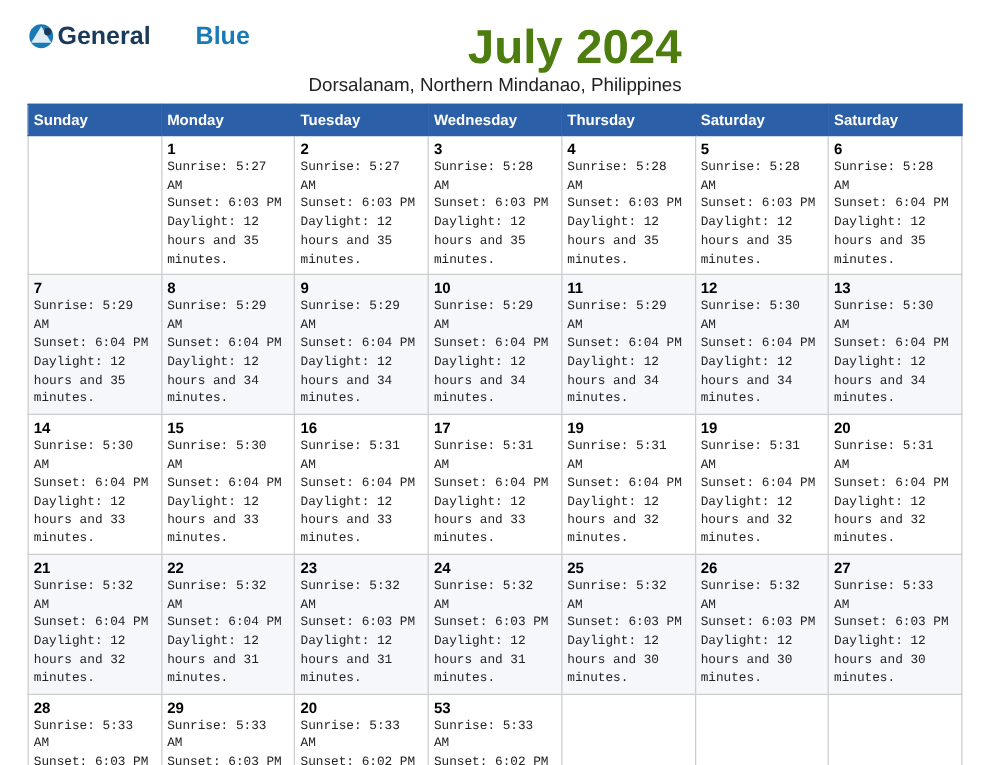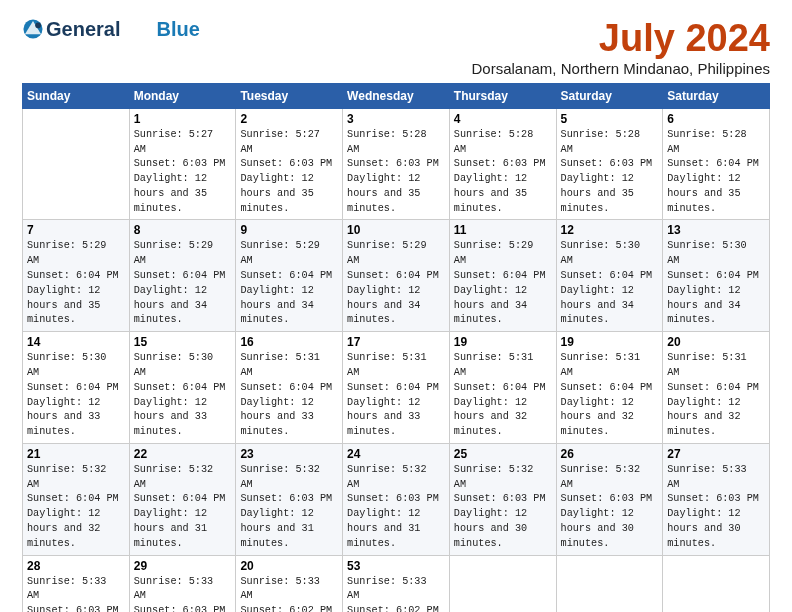--- a/index.html
+++ b/index.html
@@ -9,21 +9,20 @@
       font-family: Arial, sans-serif;
       background: #fff;
       overflow: hidden;
     }
     .page {
       width: 792px;
       padding: 18px 22px 12px 22px;
     }
     .header {
       display: flex;
-      justify-content: space-between;
       align-items: flex-start;
       margin-bottom: 6px;
     }
     .logo {
       display: flex;
       flex-direction: column;
       align-items: flex-start;
     }
     .logo-text {
       display: flex;
@@ -39,21 +38,21 @@
       width: 22px;
       height: 22px;
       margin-right: 2px;
     }
     .title-block {
       text-align: right;
     }
     .title-month {
       font-size: 38px;
       font-weight: bold;
-      color: #c2410c;
+      color: #4d7c0f;
       line-height: 1.1;
     }
     .title-location {
       font-size: 15px;
       color: #222;
       font-weight: normal;
       margin-left: 47px;
     }
     table {
       width: 100%;

